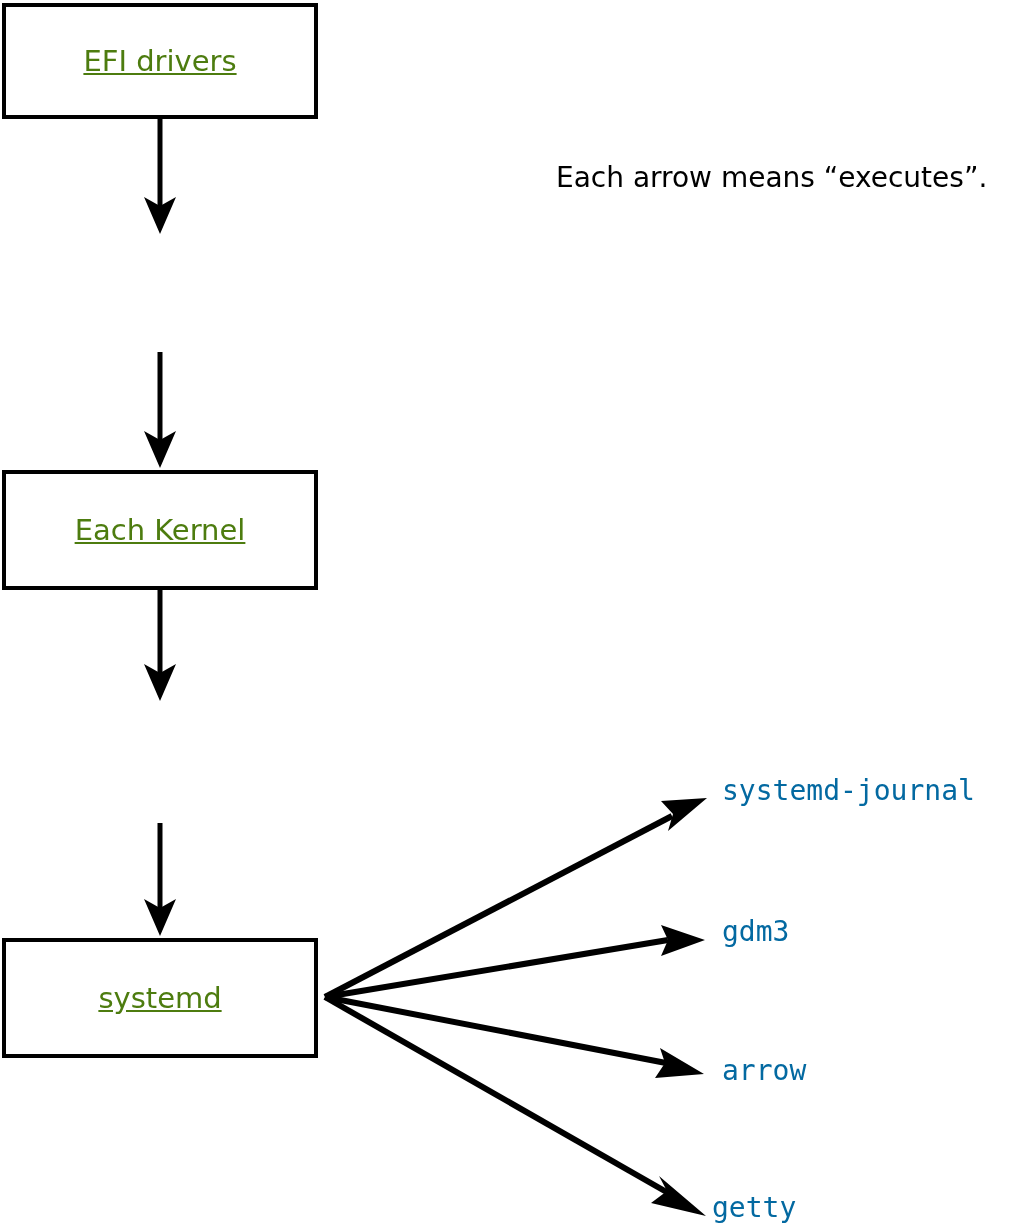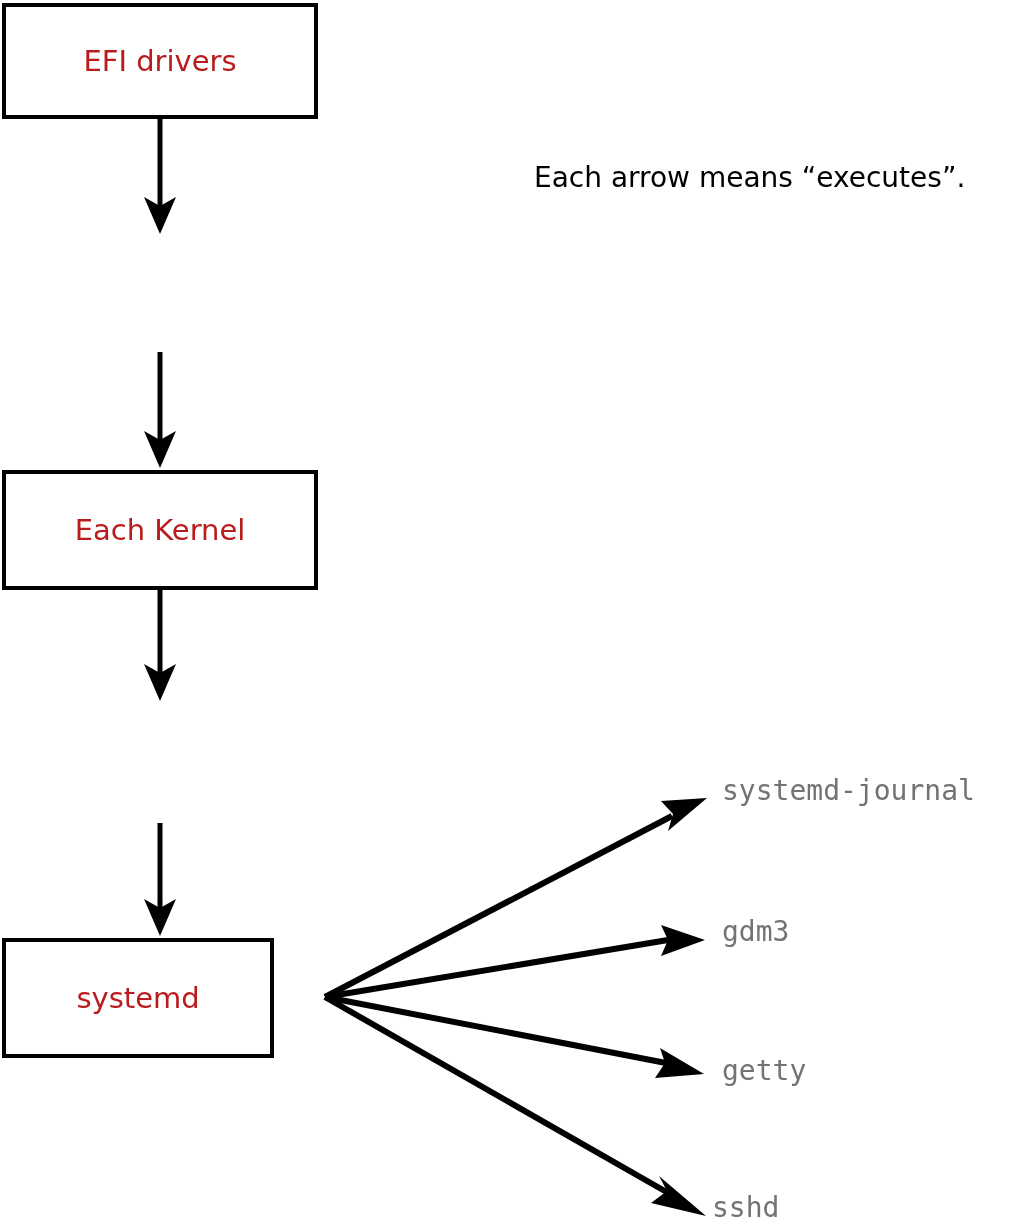--- a/index.html
+++ b/index.html
@@ -32,29 +32,30 @@
     border: 4px solid #000000;
     background: #ffffff;
     display: flex;
     align-items: center;
     justify-content: center;
   }
   .node-label {
     font-family: "DejaVu Sans", "Liberation Sans", sans-serif;
     font-size: 29px;
     line-height: 1;
-    color: #b91c1c;
+    color: #4d7c0f;
     white-space: nowrap;
+    text-decoration: underline;
   }
   .leaf-label {
     position: absolute;
     font-family: "DejaVu Sans Mono", "Liberation Mono", monospace;
     font-size: 28px;
     line-height: 1;
-    color: #737373;
+    color: #0369a1;
     white-space: nowrap;
   }
   .legend-note {
     position: absolute;
     font-family: "DejaVu Sans", "Liberation Sans", sans-serif;
     font-size: 28px;
     line-height: 1;
     color: #000000;
     white-space: nowrap;
   }
@@ -108,27 +109,27 @@
   <div class="node-box" style="left:2px; top:3px; width:316px; height:116px;">
     <span class="node-label">EFI drivers</span>
   </div>
 
 
   <div class="node-box" style="left:2px; top:470px; width:316px; height:120px;">
     <span class="node-label">Each Kernel</span>
   </div>
 
 
-  <div class="node-box" style="left:2px; top:938px; width:272px; height:120px;">
+  <div class="node-box" style="left:2px; top:938px; width:316px; height:120px;">
     <span class="node-label">systemd</span>
   </div>
 
   <div class="leaf-label" style="left:722px; top:777px;">systemd-journal</div>
 
   <div class="leaf-label" style="left:722px; top:918px;">gdm3</div>
 
-  <div class="leaf-label" style="left:722px; top:1057px;">getty</div>
+  <div class="leaf-label" style="left:722px; top:1057px;">arrow</div>
 
-  <div class="leaf-label" style="left:712px; top:1194px;">sshd</div>
+  <div class="leaf-label" style="left:712px; top:1194px;">getty</div>
 
-  <div class="legend-note" style="left:534px; top:164px;">Each arrow means “executes”.</div>
+  <div class="legend-note" style="left:556px; top:164px;">Each arrow means “executes”.</div>
 
 </div>
 
 </body></html>

